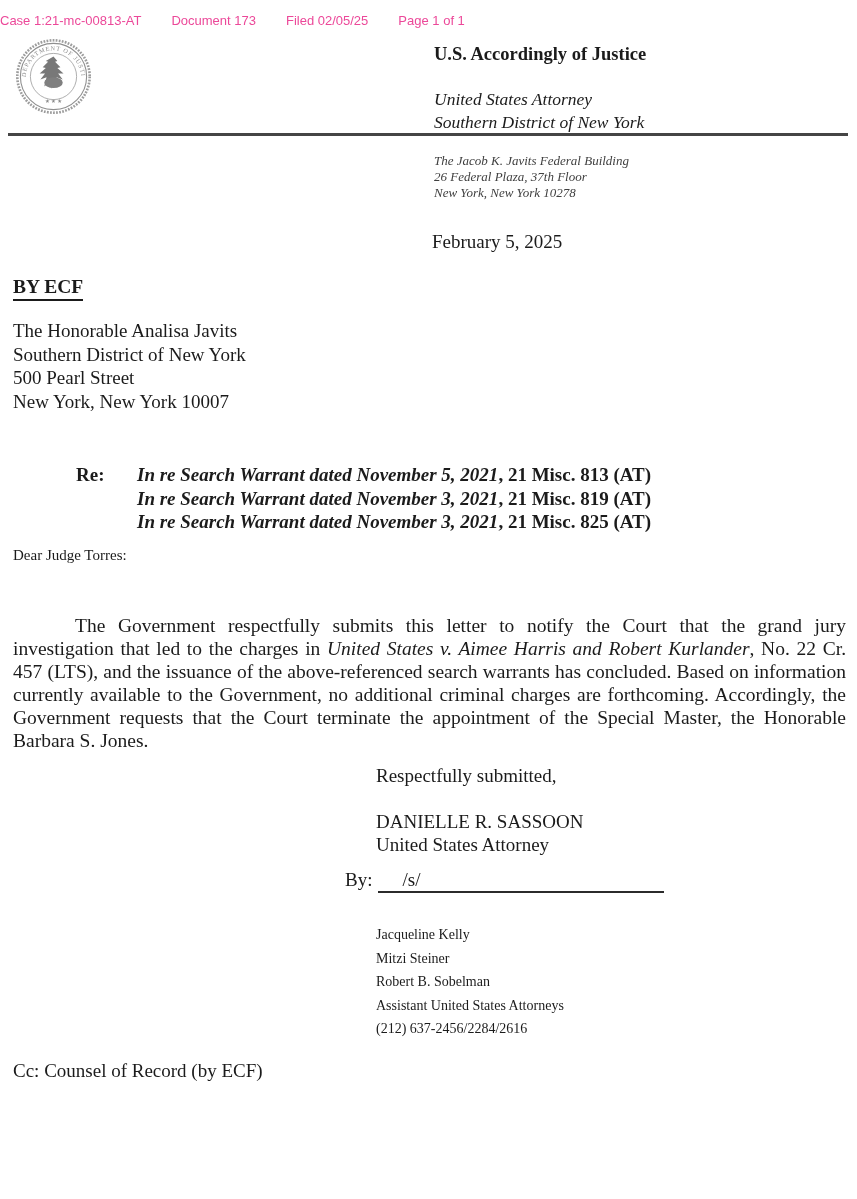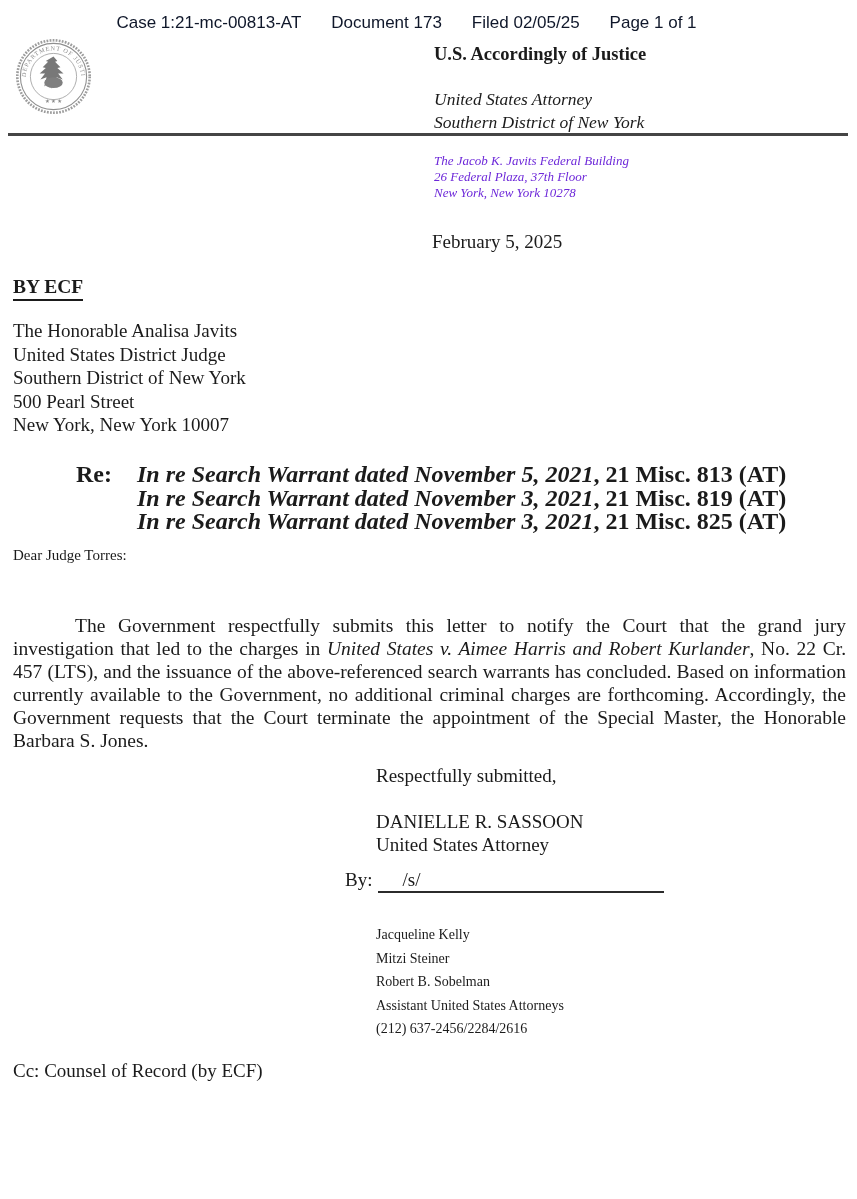--- a/index.html
+++ b/index.html
@@ -11,55 +11,54 @@
     color: #1b1b1b;
     font-family: "Liberation Serif", serif;
     overflow: hidden;
   }
 
   
   .ecf-stamp {
     position: absolute;
     top: 13px; left: 0; right: 44px;
     display: flex;
-    justify-content: center;
     gap: 30px;
     font-family: "Liberation Sans", sans-serif;
-    font-size: 17px;
-    color: #0f172a;
+    font-size: 13px;
+    color: #ec4899;
     white-space: nowrap;
   }
 
   
   .seal { position: absolute; top: 38px; left: 15px; width: 77px; height: 77px; }
 
   
   .agency   { position: absolute; top: 44px;  left: 434px; font-size: 18.5px; font-weight: bold; }
   .office   { position: absolute; top: 89px;  left: 434px; font-size: 17.5px; font-style: italic; }
   .district { position: absolute; top: 112px; left: 434px; font-size: 17.5px; font-style: italic; }
   .rule     { position: absolute; top: 133px; left: 8px;  right: 9px; height: 3px; background: #454545; }
 
   .office-address {
     position: absolute; top: 153px; left: 434px;
-    font-size: 13px; font-style: italic; line-height: 16px; color: #6d28d9;
+    font-size: 13px; font-style: italic; line-height: 16px; color: #404040;
   }
 
   .date-line { position: absolute; top: 231px; left: 432px; font-size: 19px; }
 
   .delivery {
     position: absolute; top: 276px; left: 13px;
     font-size: 19.5px; font-weight: bold;
     border-bottom: 2px solid #1b1b1b; padding-bottom: 1px;
   }
 
   .recipient { position: absolute; top: 319px; left: 13px; font-size: 19px; line-height: 23.5px; }
 
   .re-block {
     position: absolute; top: 463px; left: 76px;
-    display: flex; font-size: 24px; font-weight: bold; line-height: 23.5px;
+    display: flex; font-size: 19px; font-weight: bold; line-height: 23.5px;
   }
   .re-label { width: 61px; flex: 0 0 61px; }
   .re-matter-title { font-style: italic; }
 
   .salutation { position: absolute; top: 547px; left: 13px; font-size: 15px; text-align: right; }
 
   .body-par {
     position: absolute; top: 594px; left: 13px; width: 833px;
     font-size: 19.5px; line-height: 23px;
     text-align: justify; text-indent: 62px;
@@ -121,21 +120,20 @@
     <div>26 Federal Plaza, 37th Floor</div>
     <div>New York, New York 10278</div>
   </div>
 
   <div class="date-line">February 5, 2025</div>
 
   <div class="delivery">BY ECF</div>
 
   <div class="recipient">
     <div>The Honorable Analisa Javits</div>
-    <div>United States District Judge</div>
     <div>Southern District of New York</div>
     <div>500 Pearl Street</div>
     <div>New York, New York 10007</div>
   </div>
 
   <div class="re-block">
     <div class="re-label">Re:</div>
     <div>
       <div>
         <span class="re-matter-title">In re Search Warrant dated November 5, 2021</span><span>, 21 Misc. 813 (AT)</span>

